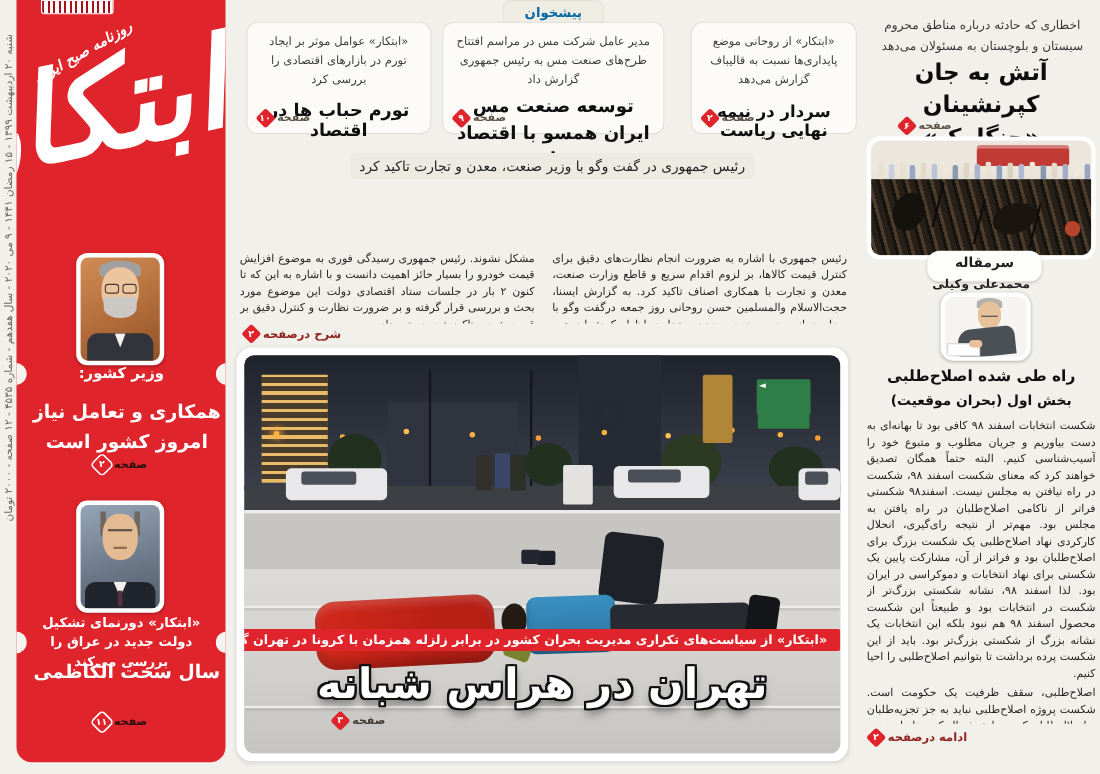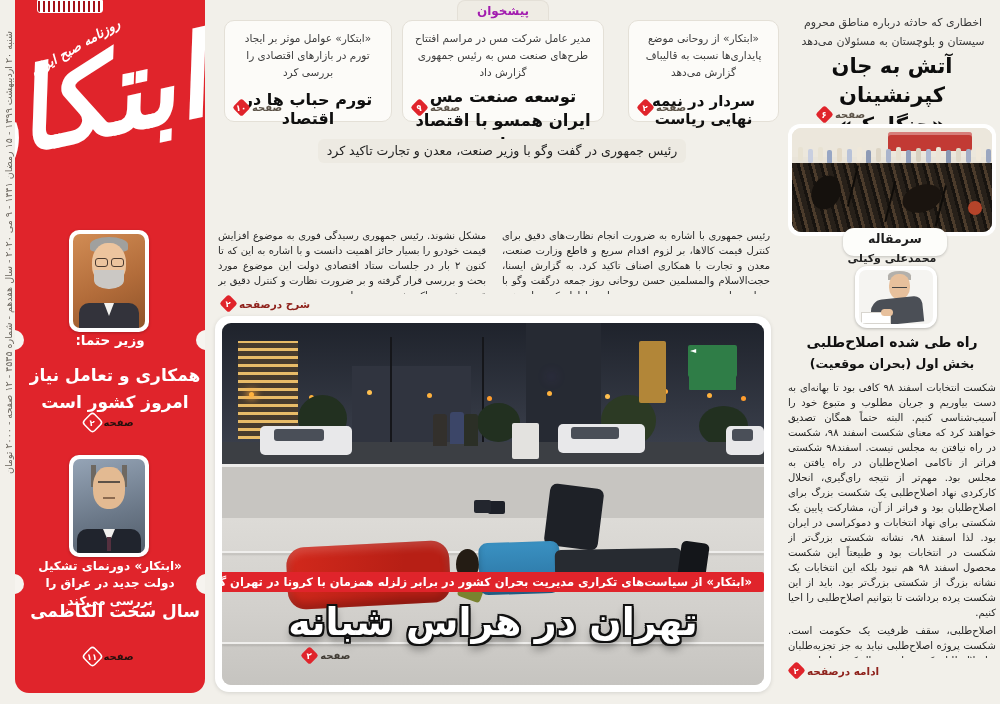--- a/index.html
+++ b/index.html
@@ -68,21 +68,21 @@
   .pref .dia{width:13px;height:13px;background:var(--red);transform:rotate(45deg);border-radius:2.5px;
     display:flex;align-items:center;justify-content:center;flex:0 0 auto;}
   .pref .dia span{transform:rotate(-45deg);color:#fff;font-size:8.5px;font-weight:bold;}
   .on-red .lbl{color:#25100d;}
   .on-red .dia{box-shadow:0 0 0 1.5px #fff;}
   .more .lbl{color:#8f221c;font-size:10.5px;}
   .center-pref{left:0;right:0;justify-content:center;}
 
   
   .tab-pishkhan{position:absolute;left:457px;top:0;width:92px;height:21px;background:#efece4;border:1px solid var(--cardbrd);
-    border-bottom:none;border-radius:8px 8px 0 0;text-align:center;font-size:12px;font-weight:bold;color:#a21caf;line-height:20px;}
+    border-bottom:none;border-radius:8px 8px 0 0;text-align:center;font-size:12px;font-weight:bold;color:#0369a1;line-height:20px;}
   .topcard{position:absolute;top:20px;height:102px;background:var(--cardbg);border:1px solid var(--cardbrd);border-radius:10px;padding:9px 10px 6px;}
   .cardA{left:224px;width:168px;}
   .cardB{left:402px;width:202px;}
   .cardC{left:628px;width:151px;}
   .tc-kicker{font-size:10.5px;color:#3d3d3d;text-align:center;line-height:1.6;}
   .tc-headline{font-weight:bold;color:#0f0f0f;text-align:center;margin-top:5px;}
   .cardA .tc-headline{font-size:16px;margin-top:10px;}
   .cardB .tc-headline{font-size:16.5px;line-height:1.45;}
   .cardC .tc-headline{font-size:15px;margin-top:12px;}
   .tc-pref{left:10px;bottom:7px;}
@@ -210,21 +210,21 @@
         <div class="p-glass"></div>
         <div class="p-glass p-glass2"></div>
         <div class="p-beard"></div>
         <div class="p-suit"></div>
         <div class="p-shirt"></div>
       </div>
     </div>
     <div class="notch-band band1">
       <span class="nb-c nb-l"></span>
       <span class="nb-c nb-r"></span>
-      <span>وزیر حتما:</span>
+      <span>وزیر کشور:</span>
     </div>
     <div class="side-headline sh1">همکاری و تعامل نیاز امروز کشور است</div>
     <div class="pref on-red center-pref" style="top:416px;">
       <span class="lbl">صفحه</span>
       <span class="dia">
           <span>۲</span>
         </span>
     </div>
 
     <div class="photo-frame pf2">

